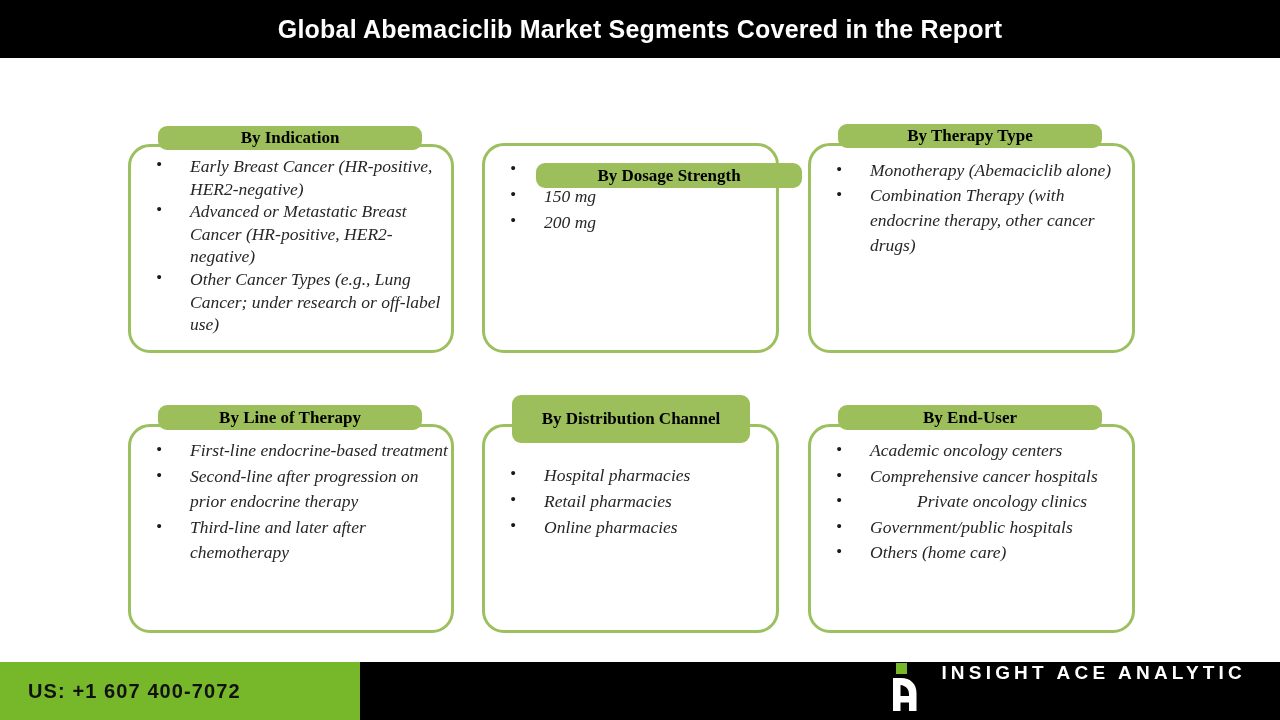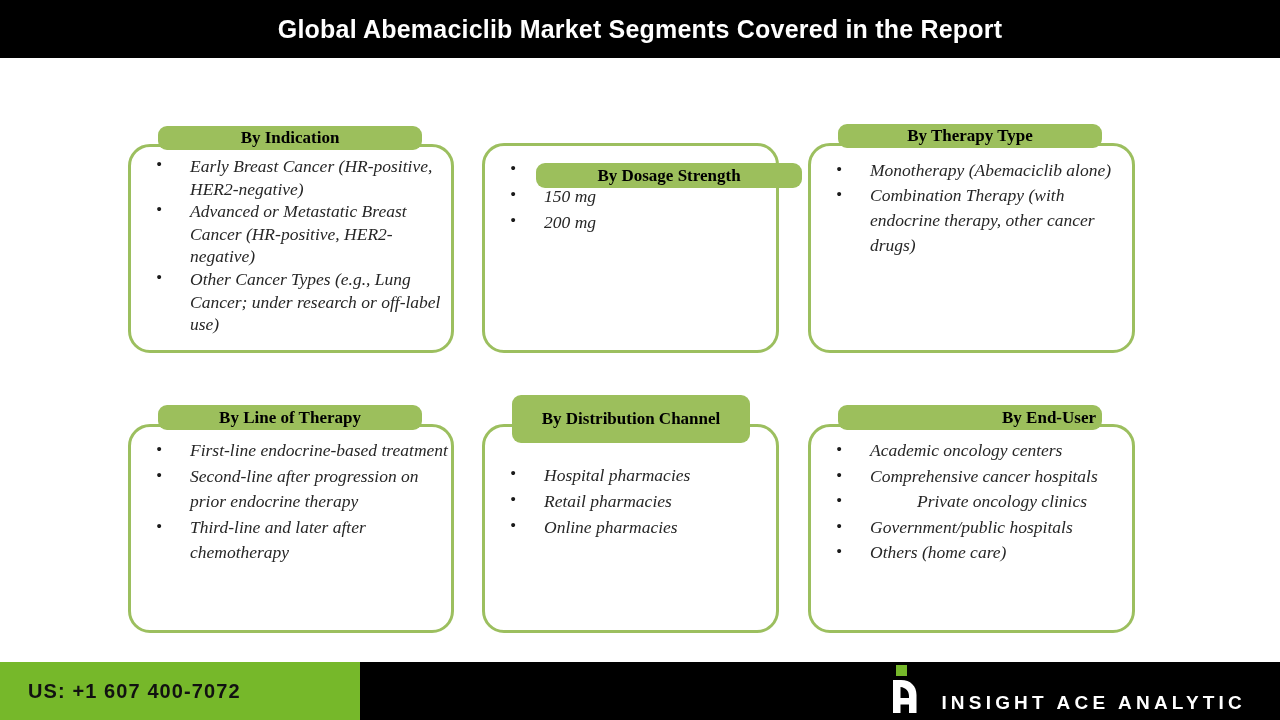--- a/index.html
+++ b/index.html
@@ -117,21 +117,21 @@
     font-weight: bold;
     font-size: 20px;
     letter-spacing: 1.1px;
     white-space: nowrap;
   }
   .brand {
     position: absolute;
     right: 34px; top: 0;
     height: 52px;
     display: flex;
-    align-items: flex-end;
+    align-items: flex-start;
   }
   .brand-mark {
     position: relative;
     width: 42px;
     height: 50px;
     margin-right: 16px;
     flex: 0 0 auto;
   }
   .brand-name {
     color: #ffffff;
@@ -202,21 +202,21 @@
 </div>
 <div class="card-body" style="left:488px; top:462px; width:288px;">
   <ul class="bullets" style="line-height:26px;">
     <li style="line-height:26px;">Hospital pharmacies</li>
     <li style="line-height:26px;">Retail pharmacies</li>
     <li style="line-height:26px;">Online pharmacies</li>
   </ul>
 </div>
 
 <div class="card" style="left:808px; top:424px; width:327px; height:209px;"></div>
-<div class="pill" style="left:838px; top:405px; width:264px; height:25px;justify-content:flex-end;">
+<div class="pill" style="left:838px; top:405px; width:264px; height:25px;">
   <span>By End-User</span>
 </div>
 <div class="card-body" style="left:814px; top:438px; width:320px;">
   <ul class="bullets" style="line-height:25.5px;">
     <li style="line-height:25.5px;">Academic oncology centers</li>
     <li style="line-height:25.5px;">Comprehensive cancer hospitals</li>
     <li style="line-height:25.5px;text-align:center;">Private oncology clinics</li>
     <li style="line-height:25.5px;">Government/public hospitals</li>
     <li style="line-height:25.5px;">Others (home care)</li>
   </ul>

